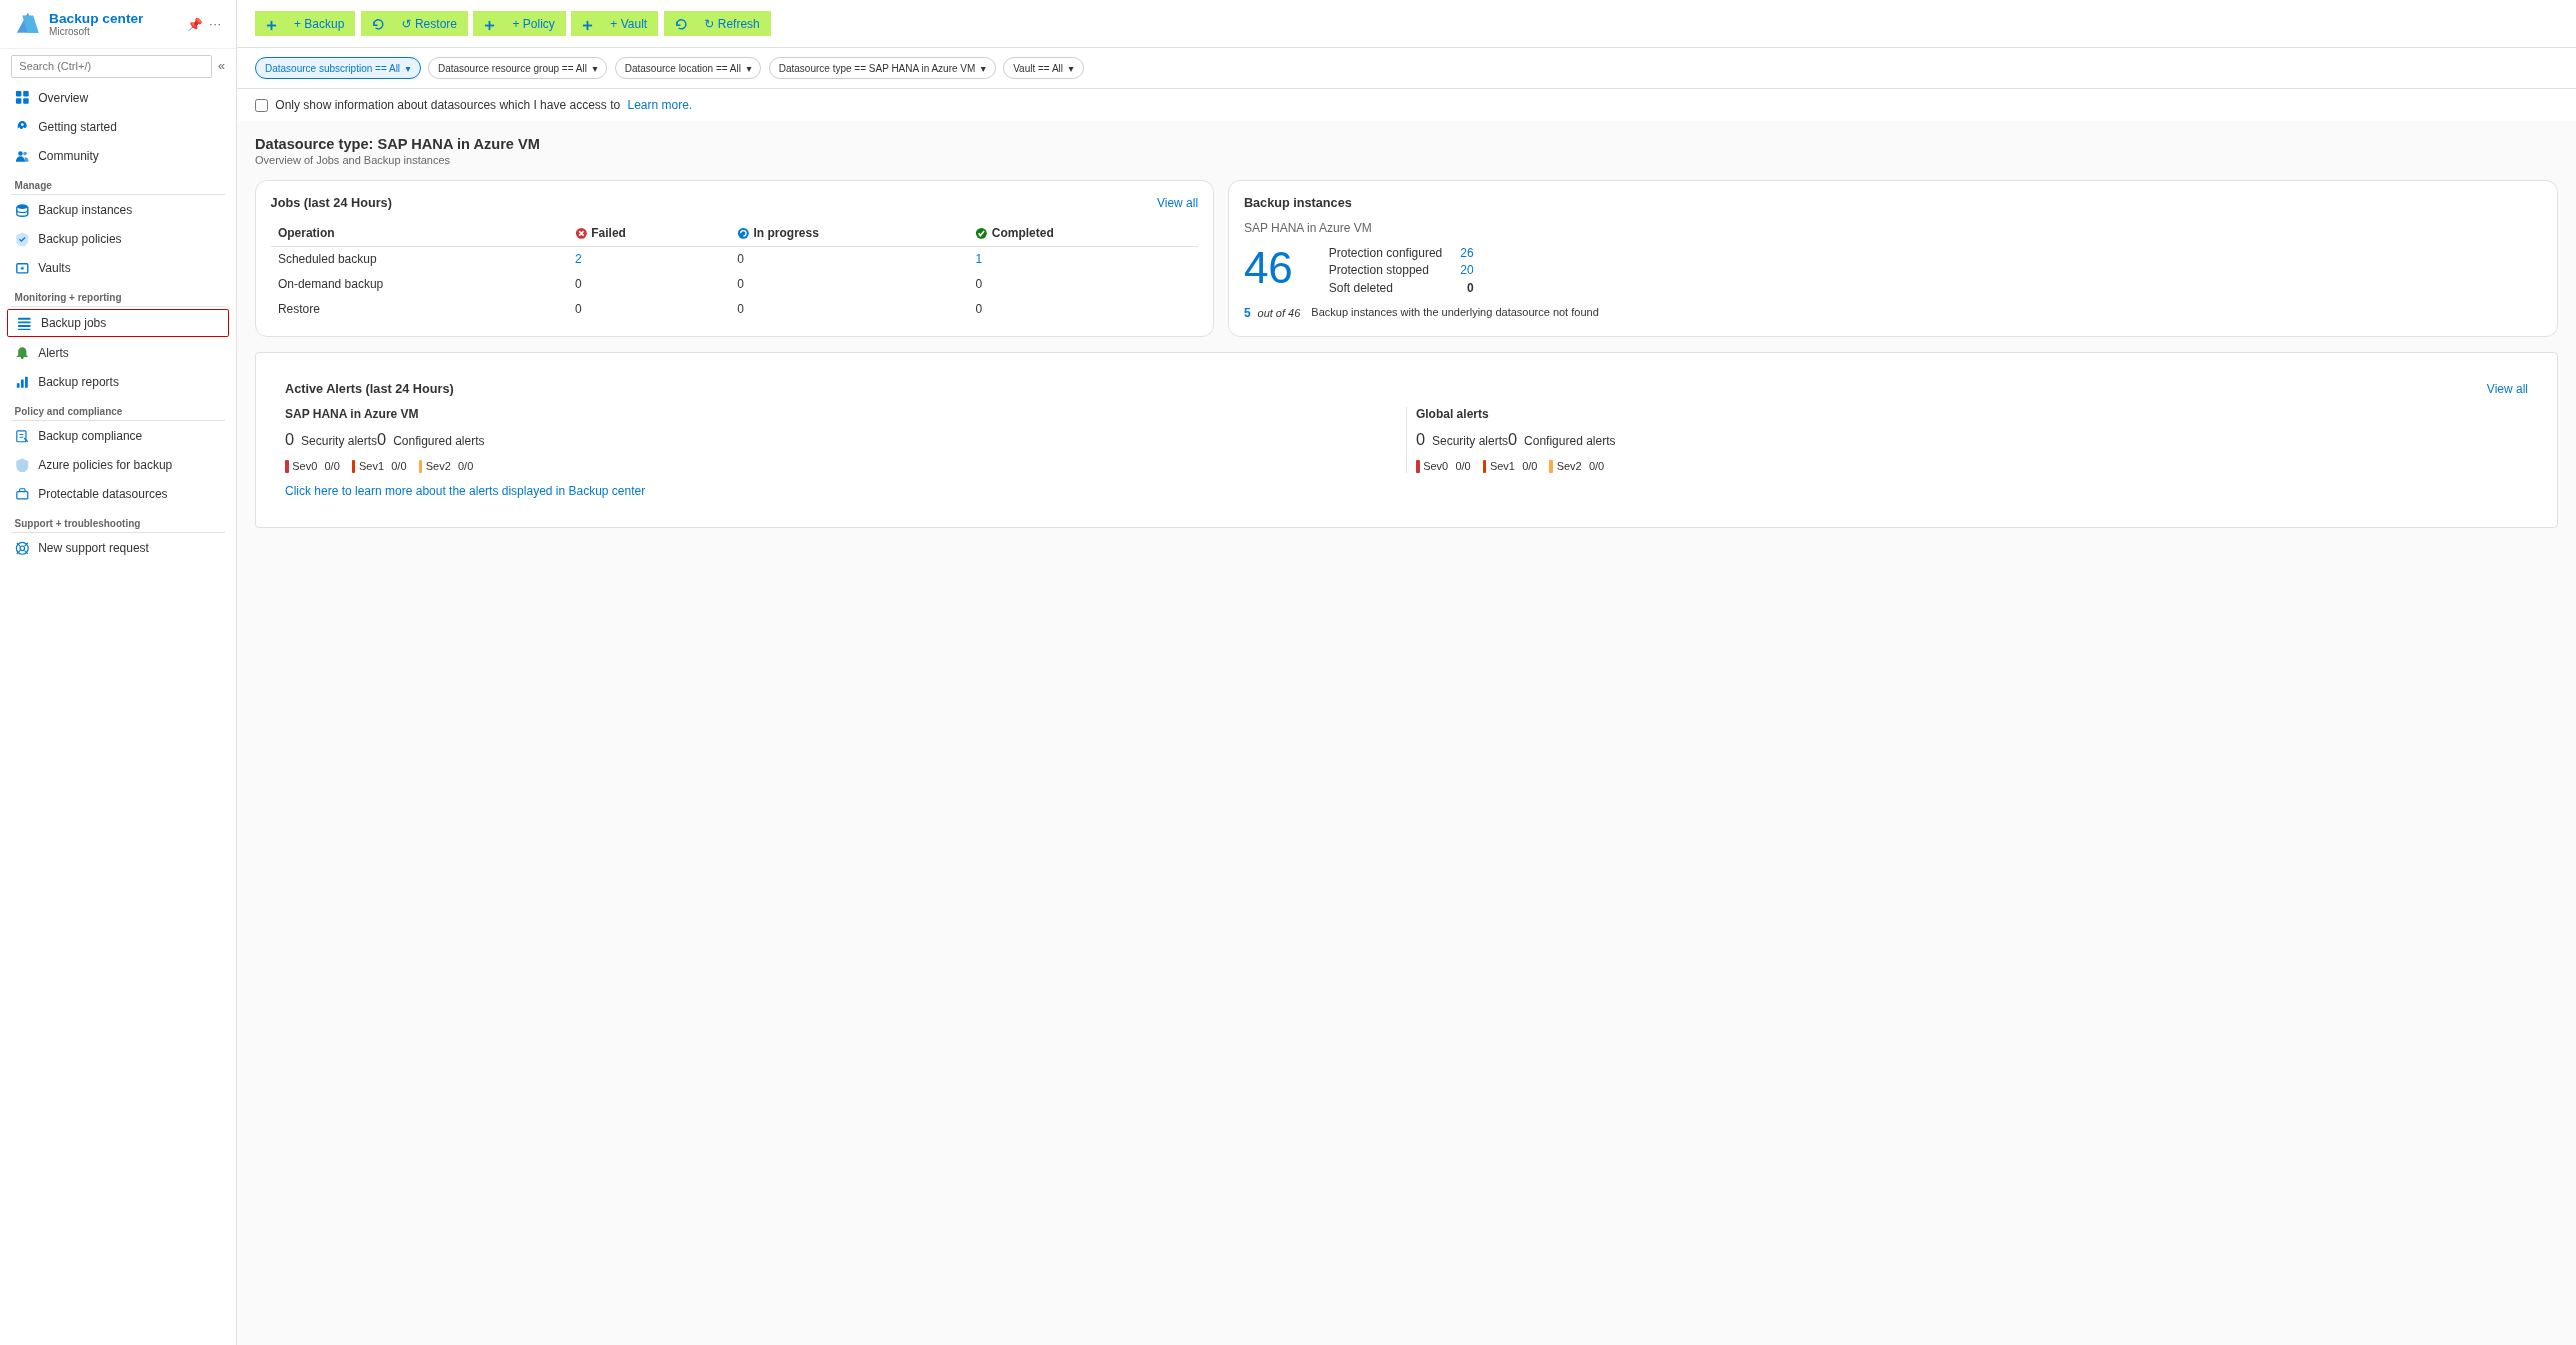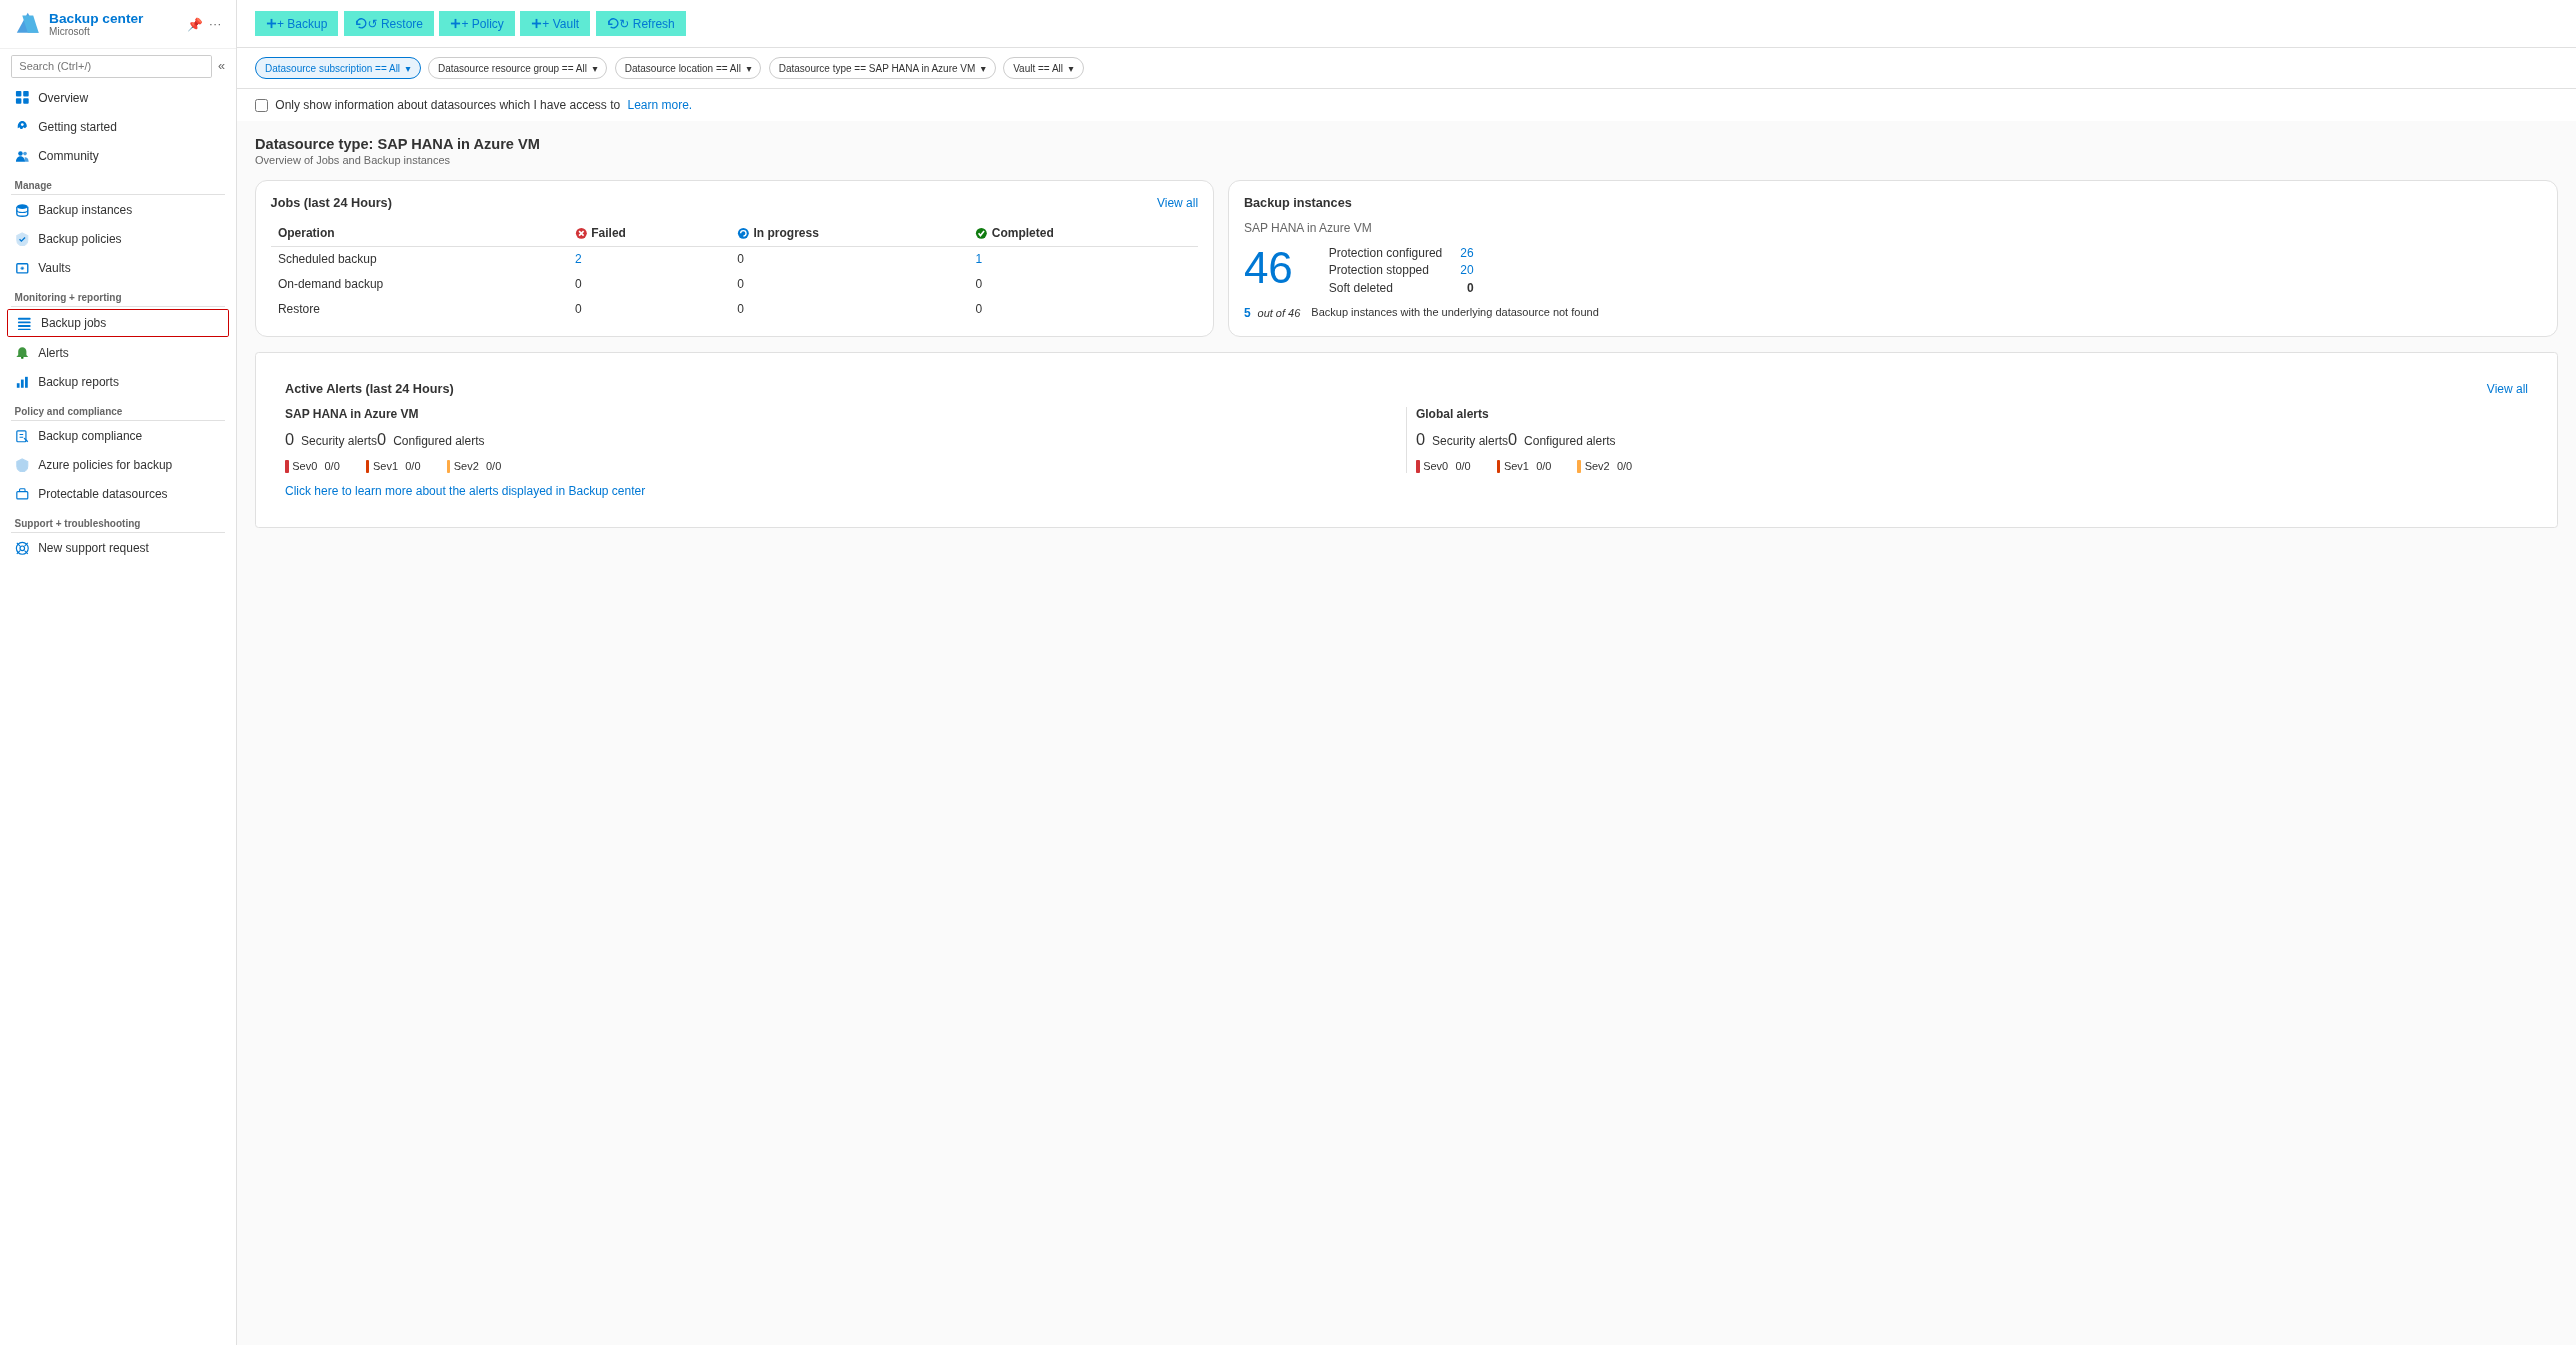--- a/index.html
+++ b/index.html
@@ -13,21 +13,21 @@
     .sidebar-subtitle { font-size: 10px; color: #666; }
     .search-row { display: flex; align-items: center; padding: 5.5px 11px; gap: 5.5px; }
 
     .nav-item { display: flex; align-items: center; gap: 9px; padding: 7.3px 14.6px; cursor: pointer; font-size: 12px; color: #333; }
 
     .section-label { padding: 9px 14.6px 3.6px 14.6px; font-size: 10px; font-weight: 600; color: #666; text-transform: none; }
 
     
     .main { flex: 1; display: flex; flex-direction: column; overflow: hidden; }
     .toolbar { display: flex; align-items: center; gap: 5.5px; padding: 11px 18px; border-bottom: 0.9px solid #e0e0e0; }
-    .toolbar-btn { display: flex; align-items: center; gap: 0; padding: 5.5px 11px; background: #5eead4; border: none; cursor: pointer; font-size: 12px; color: #0078d4; }
+    .toolbar-btn { display: flex; align-items: flex-end; gap: 17px; padding: 5.5px 11px; background: #bef264; border: none; cursor: pointer; font-size: 12px; color: #0078d4; }
 
     .filter-bar { display: flex; align-items: center; gap: 7.3px; padding: 9px 18px; flex-wrap: wrap; border-bottom: 0.9px solid #e0e0e0; }
     .filter-pill { display: flex; align-items: flex-start; padding: 4.6px 9px; border: 0.9px solid #0078d4; border-radius: 12px; font-size: 10px; cursor: pointer; white-space: nowrap; }
     .filter-pill.active { background: #e8f3fc; color: #0078d4; border-color: #0078d4; }
     .filter-pill.inactive { background: #fff; color: #333; border-color: #ccc; }
 
     .access-check { display: flex; align-items: center; gap: 7.3px; padding: 9px 18px; }
     .access-check input[type=checkbox] { cursor: pointer; }
     .access-check label { font-size: 12px; color: #333; }
     .access-check a { color: #0078d4; text-decoration: none; }
@@ -60,21 +60,21 @@
     .bi-footer { clear: both; margin-top: 7.3px; font-size: 12px; color: #333; display: flex; align-items: flex-start; gap: 11px; }
     .bi-footer-num { color: #0078d4; font-weight: 600; font-size: 12px; min-width: 55px; }
 
     
     .alerts-card { background: #fff; border: 0.9px solid #e0e0e0; border-radius: 3.6px; padding: 29px; margin-bottom: 14.6px; }
     .alerts-card-title { font-size: 12.7px; font-weight: 600; color: #333; margin-bottom: 11px; display: flex; justify-content: space-between; align-items: center; }
     .alerts-section-title { font-size: 12px; font-weight: 600; margin-bottom: 9px; }
     .alerts-counts { display: flex; margin-bottom: 11px; }
     .alerts-count-item { font-size: 12px; }
     .alerts-count-item .count { font-size: 16.4px; font-weight: 400; margin-right: 3.6px; }
-    .sev-row { display: flex; gap: 26px; font-size: 11px; }
+    .sev-row { display: flex; gap: 12px; font-size: 11px; }
     .sev-item { display: flex; align-items: center; gap: 3.6px; }
     .sev-dot { width: 3.6px; height: 12.7px; border-radius: 0.9px; display: inline-block; }
     .sev0 { background: #d13438; }
     .sev1 { background: #d83b01; }
     .sev2 { background: #ffaa44; }
     .alerts-divider { width: 0.9px; background: #e0e0e0; margin: 0 9px; }
     .alerts-footer { margin-top: 11px; }
     .alerts-footer a { color: #0078d4; text-decoration: none; font-size: 12px; }
 
     

